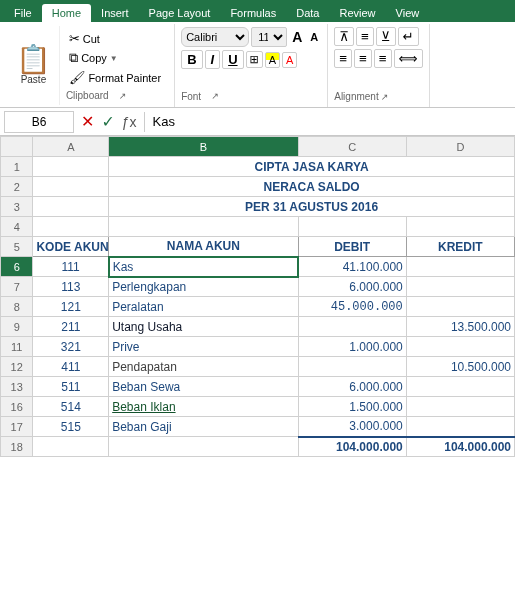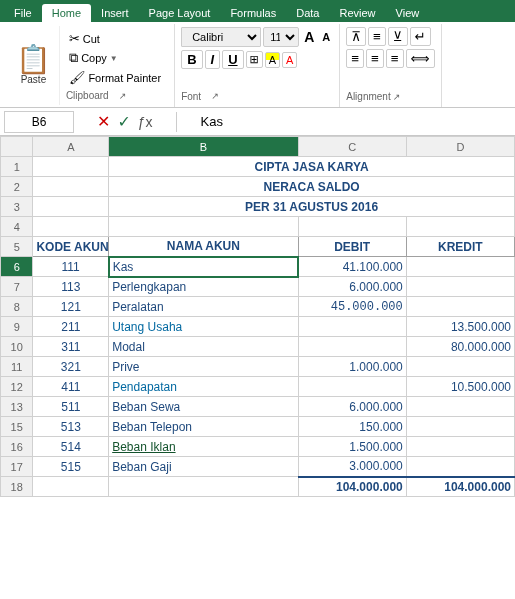--- a/index.html
+++ b/index.html
@@ -6,30 +6,30 @@
     body { font-family: 'Segoe UI', Arial, sans-serif; font-size: 12px; background: #fff; width: 515px; height: 599px; overflow: hidden; }
 
     
     .ribbon-container { background: #a3a3a3; }
     
     .tab-bar { display: flex; background: #217346; height: 22px; align-items: flex-end; padding-left: 4px; }
     .tab { padding: 3px 10px; font-size: 11px; color: #fff; cursor: pointer; border-radius: 3px 3px 0 0; }
     .tab.active { background: #fff; color: #217346; font-weight: 500; }
 
     .ribbon { background: #fff; border-bottom: 1px solid #c8c8c8; display: flex; align-items: stretch; padding: 2px 4px 0 4px; height: 86px; }
-    .font-select { border: 1px solid #ccc; border-radius: 1px; font-size: 11px; padding: 1px 6px; width: 80px; height: 20px; }
+    .font-select { border: 1px solid #ccc; border-radius: 6px; font-size: 11px; padding: 1px 0; width: 68px; height: 20px; }
     .font-size-select { border: 1px solid #ccc; border-radius: 2px; font-size: 11px; padding: 1px 2px; width: 36px; height: 20px; }
     .font-btn { border: none; background: transparent; cursor: pointer; padding: 1px 3px; border-radius: 2px; font-size: 12px; font-weight: bold; }
     .font-btn.bold { font-weight: bold; }
     .font-btn.italic { font-style: italic; }
     .font-btn.underline { text-decoration: underline; }
     .font-size-inc { font-size: 14px; }
 
     
-    .formula-bar { display: flex; align-items: center; border-bottom: 1px solid #c8c8c8; height: 28px; background: #fff; padding: 0 4px; gap: 20px; }
+    .formula-bar { display: flex; align-items: center; border-bottom: 1px solid #c8c8c8; height: 28px; background: #fff; padding: 0 4px; gap: 4px; }
     .name-box { border: 1px solid #ccc; width: 70px; height: 22px; font-size: 12px; padding: 0 4px; text-align: center; }
     .formula-btn { border: none; background: transparent; cursor: pointer; font-size: 14px; color: #555; padding: 0 3px; }
     .formula-input { flex: 1; border: none; outline: none; font-size: 13px; padding: 0 4px; color: #000; }
 
     
     .spreadsheet { flex: 1; overflow: auto; }
     table { border-collapse: collapse; width: 100%; table-layout: fixed; }
 
     .row-col-header { background: #f0f0f0; border: 1px solid #d0d0d0; text-align: center; font-size: 11px; color: #666; font-weight: normal; user-select: none; }
     .col-header { background: #f0f0f0; border: 1px solid #d0d0d0; text-align: center; font-size: 11px; color: #666; font-weight: normal; height: 20px; }
@@ -217,65 +217,51 @@
         <td class="row-header">8</td>
         <td class="cell center" style="text-align:center; color:#1f497d;">121</td>
         <td class="cell" style="color:#1f497d;">Peralatan</td>
         <td class="cell right" style="text-align:right; color:#1f497d;font-family:Liberation Mono, monospace;">45.000.000</td>
         <td class="cell"></td>
       </tr>
 
       <tr>
         <td class="row-header">9</td>
         <td class="cell center" style="text-align:center; color:#1f497d;">211</td>
-        <td class="cell" style="color:#0369a1;">Utang Usaha</td>
+        <td class="cell" style="color:#0f172a;">Utang Usaha</td>
         <td class="cell"></td>
         <td class="cell right" style="text-align:right; color:#1f497d;">13.500.000</td>
       </tr>
 
-      <tr>
-        <td class="row-header">10</td>
-        <td class="cell center" style="text-align:center; color:#1f497d;">311</td>
-        <td class="cell" style="color:#1f497d;">Modal</td>
-        <td class="cell"></td>
-        <td class="cell right" style="text-align:right; color:#1f497d;">80.000.000</td>
-      </tr>
 
       <tr>
         <td class="row-header">11</td>
         <td class="cell center" style="text-align:center; color:#1f497d;">321</td>
         <td class="cell" style="color:#1f497d;">Prive</td>
         <td class="cell right" style="text-align:right; color:#1f497d;">1.000.000</td>
         <td class="cell"></td>
       </tr>
 
       <tr>
         <td class="row-header">12</td>
         <td class="cell center" style="text-align:center; color:#1f497d;">411</td>
-        <td class="cell" style="color:#0369a1;">Pendapatan</td>
+        <td class="cell" style="color:#404040;">Pendapatan</td>
         <td class="cell"></td>
         <td class="cell right" style="text-align:right; color:#1f497d;">10.500.000</td>
       </tr>
 
       <tr>
         <td class="row-header">13</td>
         <td class="cell center" style="text-align:center; color:#1f497d;">511</td>
         <td class="cell" style="color:#1f497d;">Beban Sewa</td>
         <td class="cell right" style="text-align:right; color:#1f497d;">6.000.000</td>
         <td class="cell"></td>
       </tr>
 
 
-      <tr>
-        <td class="row-header">15</td>
-        <td class="cell center" style="text-align:center; color:#1f497d;">513</td>
-        <td class="cell" style="color:#1f497d;">Beban Telepon</td>
-        <td class="cell right" style="text-align:right; color:#1f497d;">150.000</td>
-        <td class="cell"></td>
-      </tr>
 
       <tr>
         <td class="row-header">16</td>
         <td class="cell center" style="text-align:center; color:#1f497d;">514</td>
         <td class="cell" style="color:#14532d;text-decoration:underline;">Beban Iklan</td>
         <td class="cell right" style="text-align:right; color:#1f497d;margin-top:20px;">1.500.000</td>
         <td class="cell"></td>
       </tr>
 
       <tr>

